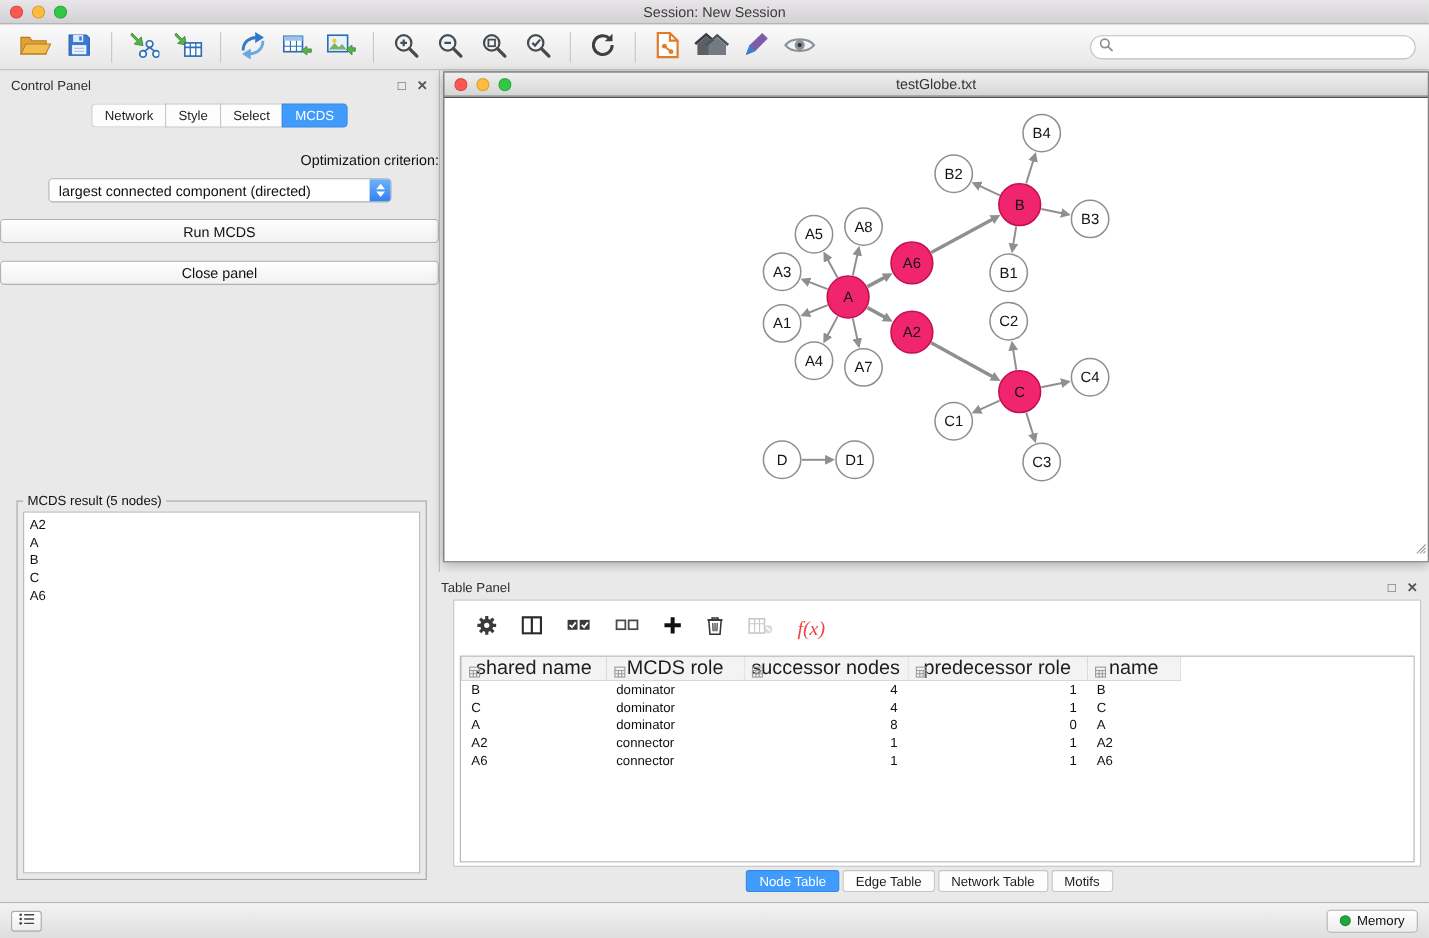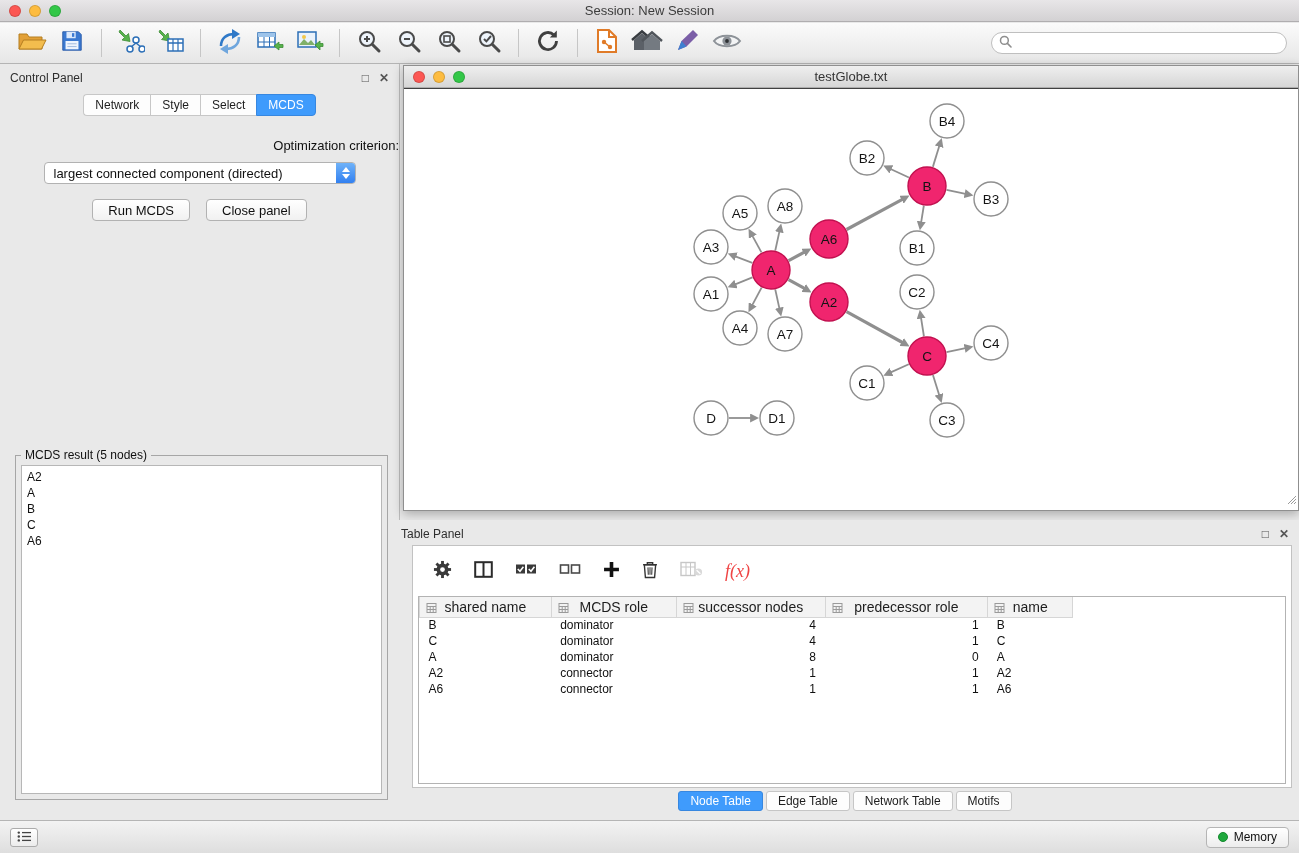--- a/index.html
+++ b/index.html
@@ -61,21 +61,21 @@
     display:flex; align-items:center; font-size:13px; color:#101010; padding:0 24px 0 9px;
     white-space:nowrap; overflow:hidden;
   }
   .stepper {
     position:absolute; right:-1px; top:-1px; bottom:-1px; width:20px;
     background:linear-gradient(#72b5f9,#2f7ef0); border-radius:0 4px 4px 0;
     display:flex; flex-direction:column; align-items:center; justify-content:center; gap:2px;
   }
   .tri-up { width:0; height:0; border-left:4px solid transparent; border-right:4px solid transparent; border-bottom:5px solid #fff; }
   .tri-down { width:0; height:0; border-left:4px solid transparent; border-right:4px solid transparent; border-top:5px solid #fff; }
-  .cp-buttons { display:flex; justify-content:center; gap:16px; margin-top:15px; }
+  .cp-buttons { display:flex; justify-content:flex-end; gap:16px; margin-top:15px;flex-direction:column; }
   .mac-btn {
     height:22px; padding:0 15px; font-size:13px; color:#101010;
     background:linear-gradient(#ffffff,#f1f1f1); border:1px solid #b2b2b2; border-radius:4px;
     font-family:"Liberation Sans",sans-serif;
   }
   .result-group { position:absolute; left:15px; right:11px; top:391px; bottom:20px; border:1px solid #a6a6a6; }
   .result-legend {
     position:absolute; top:-8px; left:5px; background:#e9e9e9; padding:0 4px;
     font-size:12px; color:#101010;
   }
@@ -109,21 +109,21 @@
   .tp-toolbar { height:50px; display:flex; align-items:center; gap:22px; padding:0 20px; }
   .tp-tool { display:flex; align-items:center; justify-content:center; }
   .fx-label { font-family:"Liberation Serif", serif; font-style:italic; font-size:18px; color:#ef4444; }
   .tp-table-wrap {
     position:absolute; left:5px; right:5px; top:50px; bottom:3px;
     background:#fff; border:1px solid #b3b3b3; overflow:hidden;
   }
   table.node-table { border-collapse:collapse; font-size:12px; table-layout:fixed; }
   table.node-table th {
     position:relative; height:20px; background:#f3f3f3; font-weight:normal; color:#1d1d1d;
-    border:1px solid #d6d6d6; border-top:none; text-align:center; font-size:14px;margin-top:23px;
+    border:1px solid #d6d6d6; border-top:none; text-align:center; font-size:18px;margin-top:23px;
   }
   table.node-table th.filler { background:#fff; border:none; }
   .th-icon { position:absolute; left:6px; top:4px; }
   table.node-table td { height:16px; padding:0 9px; color:#101010; white-space:nowrap; overflow:hidden; }
   table.node-table td.num { text-align:right; }
   .tp-tabs { position:absolute; left:0; right:0; bottom:9px; display:flex; justify-content:center; gap:3px; }
   .tp-tab {
     font-size:12px; height:20px; display:flex; align-items:center; padding:0 11px;
     background:#fdfdfd; border:1px solid #c6c6c6; border-radius:3px; color:#1d1d1d;
   }

